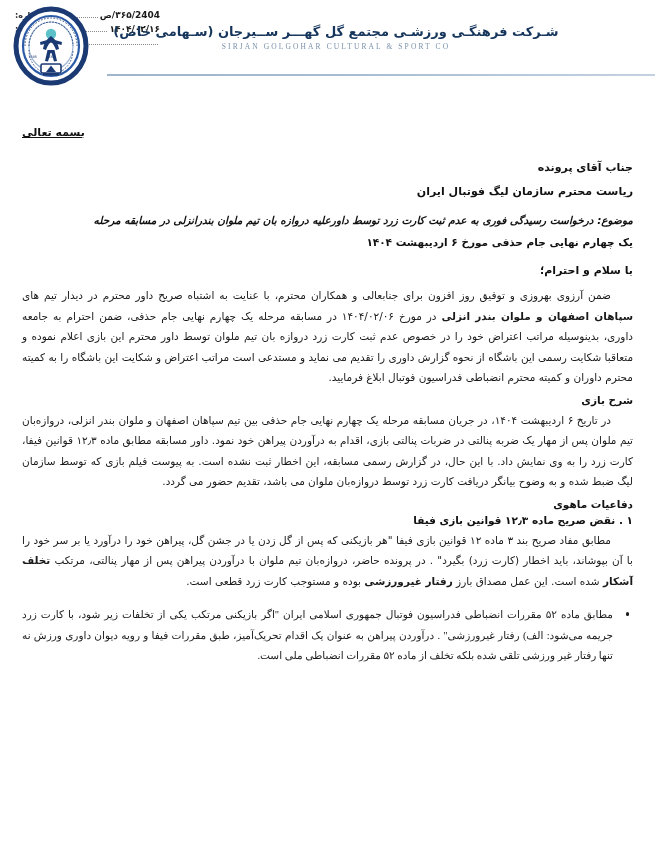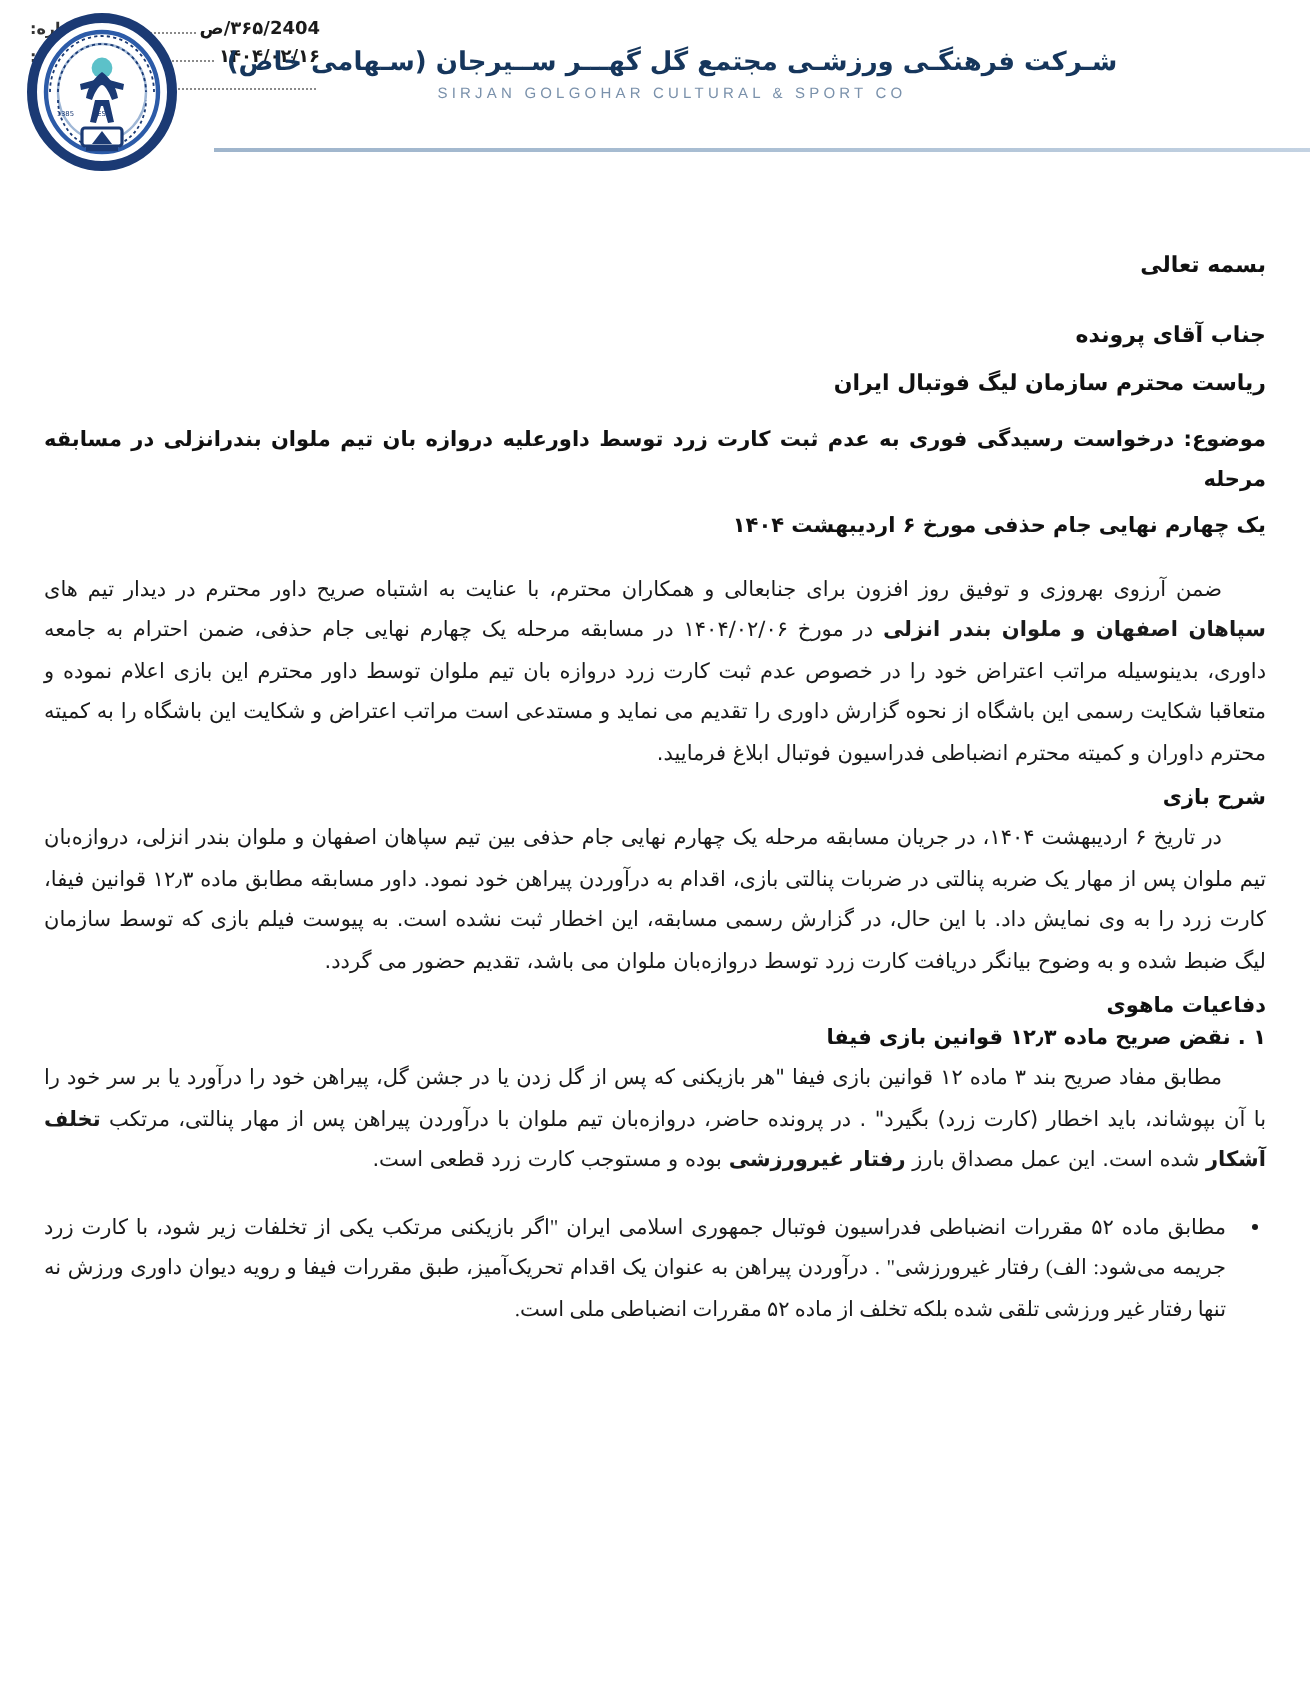--- a/index.html
+++ b/index.html
@@ -74,21 +74,21 @@
     color: #16365c;
     letter-spacing: 0.2px;
     direction: rtl;
   }
   .company-en {
     margin-top: 3px;
     font-size: 7.5px;
     color: #7a91ab;
     letter-spacing: 2.1px;
     direction: ltr;
-    font-family: Liberation Sans, sans-serif;
+    font-family: Liberation Serif, serif;
     text-align: center;
   }
 
   .logo-wrap {
     position: absolute;
     top: 6px;
     left: 12px;
     width: 78px;
     height: 84px;
   }
@@ -106,43 +106,45 @@
   .doc {
     position: absolute;
     top: 96px;
     right: 0;
     left: 0;
     padding: 0 22px 0 22px;
     direction: rtl;
   }
 
   .basmalah {
-    text-align: right;
+    text-align: left;
     font-size: 11px;
     font-weight: bold;
     margin: 30px 0 22px 0;
     color: #111;
+    text-decoration: underline;
   }
 
   .addressee {
     font-size: 11px;
     font-weight: bold;
     margin: 0 0 11px 0;
     text-align: right;
     color: #111;
   }
 
   .subject {
     font-size: 10.5px;
     font-weight: bold;
     line-height: 1.95;
     text-align: justify;
     text-align-last: right;
     margin: 12px 0 6px 0;
     color: #111;
+    font-style: italic;
   }
   .subject-tail {
     font-size: 10.5px;
     font-weight: bold;
     margin: 0 0 16px 0;
     text-align: right;
     color: #111;
   }
 
   .salutation {
@@ -257,20 +259,21 @@
 <div class="doc">
 
   <div class="basmalah">بسمه تعالی</div>
 
   <div class="addressee">جناب آقای پرونده</div>
   <div class="addressee">ریاست محترم سازمان لیگ فوتبال ایران</div>
 
   <div class="subject">موضوع: درخواست رسیدگی فوری به عدم ثبت کارت زرد توسط داورعلیه دروازه بان تیم ملوان بندرانزلی در مسابقه مرحله</div>
   <div class="subject-tail">یک چهارم نهایی جام حذفی مورخ ۶ اردیبهشت ۱۴۰۴</div>
 
+  <div class="salutation">با سلام و احترام؛</div>
 
   <p class="para"><span>ضمن آرزوی بهروزی و توفیق روز افزون برای جنابعالی و همکاران محترم، با عنایت به اشتباه صریح داور محترم در دیدار تیم های </span><b>سپاهان اصفهان و ملوان بندر انزلی</b><span> در مورخ ۱۴۰۴/۰۲/۰۶ در مسابقه مرحله یک چهارم نهایی جام حذفی، ضمن احترام به جامعه داوری، بدینوسیله مراتب اعتراض خود را در خصوص عدم ثبت کارت زرد دروازه بان تیم ملوان توسط داور محترم این بازی اعلام نموده و متعاقبا شکایت رسمی این باشگاه از نحوه گزارش داوری را تقدیم می نماید و مستدعی است مراتب اعتراض و شکایت این باشگاه را به کمیته محترم داوران و کمیته محترم انضباطی فدراسیون فوتبال ابلاغ فرمایید.</span></p>
 
   <div class="sec-heading">شرح بازی</div>
   <p class="para">در تاریخ ۶ اردیبهشت ۱۴۰۴، در جریان مسابقه مرحله یک چهارم نهایی جام حذفی بین تیم سپاهان اصفهان و ملوان بندر انزلی، دروازه‌بان تیم ملوان پس از مهار یک ضربه پنالتی در ضربات پنالتی بازی، اقدام به درآوردن پیراهن خود نمود. داور مسابقه مطابق ماده ۱۲٫۳ قوانین فیفا، کارت زرد را به وی نمایش داد. با این حال، در گزارش رسمی مسابقه، این اخطار ثبت نشده است. به پیوست فیلم بازی که توسط سازمان لیگ ضبط شده و به وضوح بیانگر دریافت کارت زرد توسط دروازه‌بان ملوان می باشد، تقدیم حضور می گردد.</p>
 
   <div class="sec-heading">دفاعیات ماهوی</div>
 
   <div class="sec-heading centered">۱ . نقض صریح ماده ۱۲٫۳ قوانین بازی فیفا</div>
   <p class="para"><span>مطابق مفاد صریح بند ۳ ماده ۱۲ قوانین بازی فیفا </span><span class="q">"هر بازیکنی که پس از گل زدن یا در جشن گل، پیراهن خود را درآورد یا بر سر خود را با آن بپوشاند، باید اخطار (کارت زرد) بگیرد"</span><span> . در پرونده حاضر، دروازه‌بان تیم ملوان با درآوردن پیراهن پس از مهار پنالتی، مرتکب </span><b>تخلف آشکار</b><span> شده است. این عمل مصداق بارز </span><b>رفتار غیرورزشی</b><span> بوده و مستوجب کارت زرد قطعی است.</span></p>

